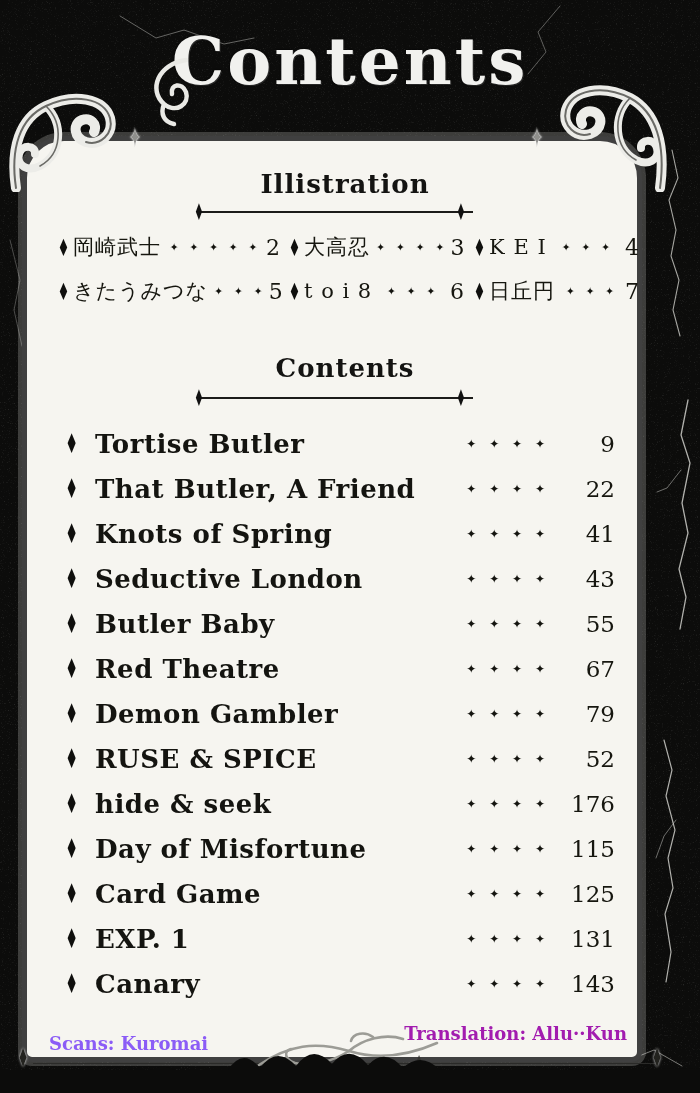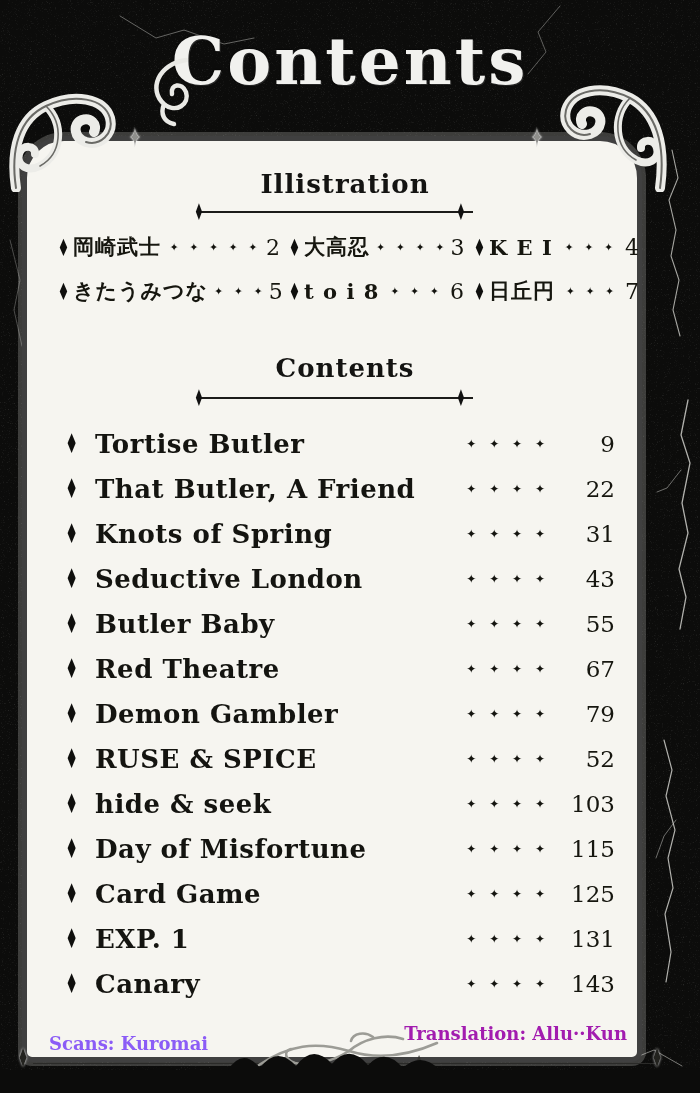--- a/index.html
+++ b/index.html
@@ -50,21 +50,21 @@
     position:absolute;top:50%;color:#111;font-size:20px;line-height:0;
     transform:translate(-50%,-50%) scaleX(0.55) scaleY(1.15);
   }
   .divider .dvd.right{left:auto;}
 
   
   .illu-grid{position:absolute;left:28px;top:84px;width:584px;}
   .illu-row{display:flex;align-items:center;height:44px;}
   .illu-cell{display:flex;align-items:center;white-space:nowrap;}
   .illu-cell .bullet{font-size:19px;transform:scaleX(0.7) scaleY(1.25);margin-right:1px;color:#0f0f0d;}
-  .illu-cell .name{font-size:21px;font-weight:bold;color:#16160f;letter-spacing:1px;
+  .illu-cell .name{font-size:21px;font-weight:normal;color:#16160f;letter-spacing:1px;
     font-family:"DejaVu Sans","Liberation Sans",sans-serif;}
   .illu-cell .name.latin{font-family:"DejaVu Serif",serif;}
   .illu-cell .dots{flex:1;text-align:center;font-size:11px;color:#14140f;word-spacing:7px;padding:0 6px;}
   .illu-cell .pg{font-size:22px;color:#16160f;font-family:"DejaVu Serif",serif;}
   .c1{width:225px;}
   .c2{width:178px;margin-left:6px;}
   .c3{width:168px;margin-left:7px;}
 
   
   .toc-list{position:absolute;left:34px;top:280px;width:582px;}
@@ -205,21 +205,21 @@
     <div class="toc-row">
       <span class="bullet">♦</span>
       <span class="title">That Butler, A Friend</span>
       <span class="dots">✦ ✦ ✦ ✦</span>
       <span class="pg">22</span>
     </div>
     <div class="toc-row">
       <span class="bullet">♦</span>
       <span class="title">Knots of Spring</span>
       <span class="dots">✦ ✦ ✦ ✦</span>
-      <span class="pg">31</span>
+      <span class="pg">41</span>
     </div>
     <div class="toc-row">
       <span class="bullet">♦</span>
       <span class="title">Seductive London</span>
       <span class="dots">✦ ✦ ✦ ✦</span>
       <span class="pg">43</span>
     </div>
     <div class="toc-row">
       <span class="bullet">♦</span>
       <span class="title">Butler Baby</span>
@@ -241,21 +241,21 @@
     <div class="toc-row">
       <span class="bullet">♦</span>
       <span class="title">RUSE &amp; SPICE</span>
       <span class="dots">✦ ✦ ✦ ✦</span>
       <span class="pg">52</span>
     </div>
     <div class="toc-row">
       <span class="bullet">♦</span>
       <span class="title">hide &amp; seek</span>
       <span class="dots">✦ ✦ ✦ ✦</span>
-      <span class="pg">103</span>
+      <span class="pg">176</span>
     </div>
     <div class="toc-row">
       <span class="bullet">♦</span>
       <span class="title">Day of Misfortune</span>
       <span class="dots">✦ ✦ ✦ ✦</span>
       <span class="pg">115</span>
     </div>
     <div class="toc-row">
       <span class="bullet">♦</span>
       <span class="title">Card Game</span>

